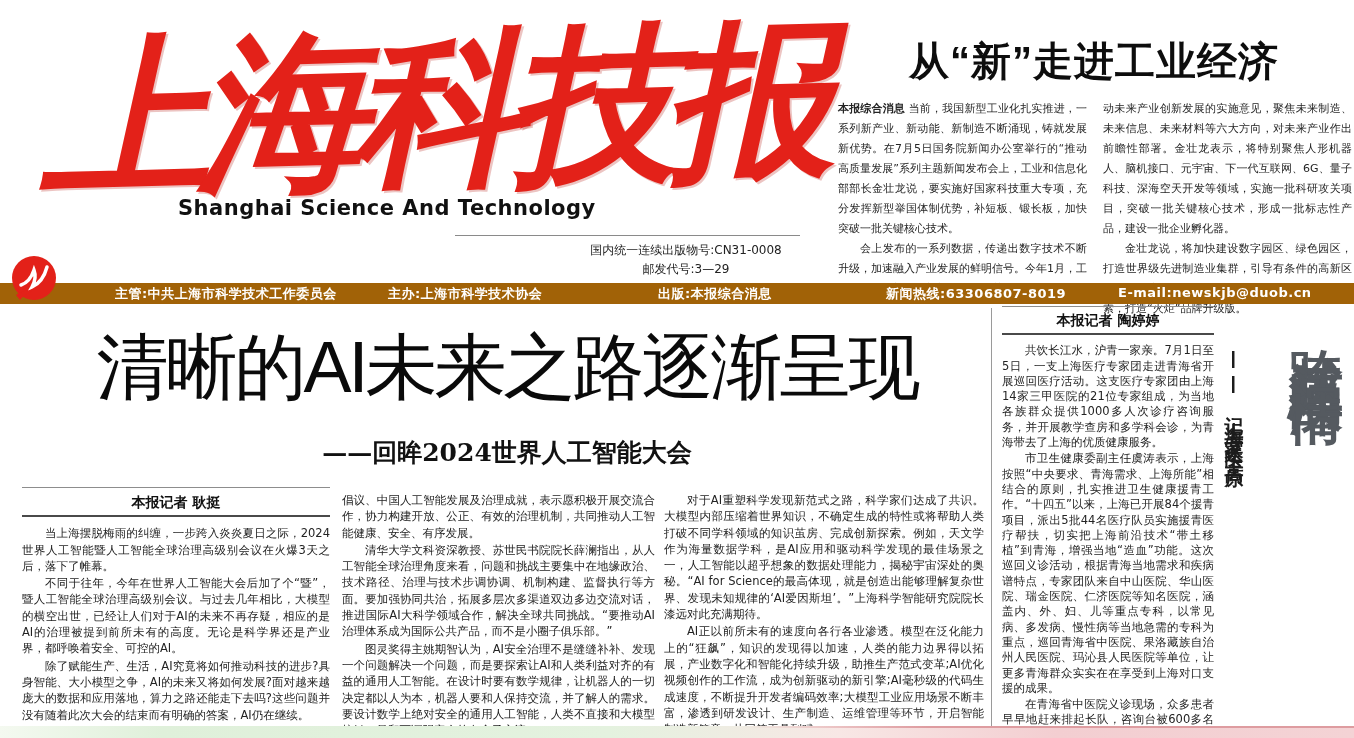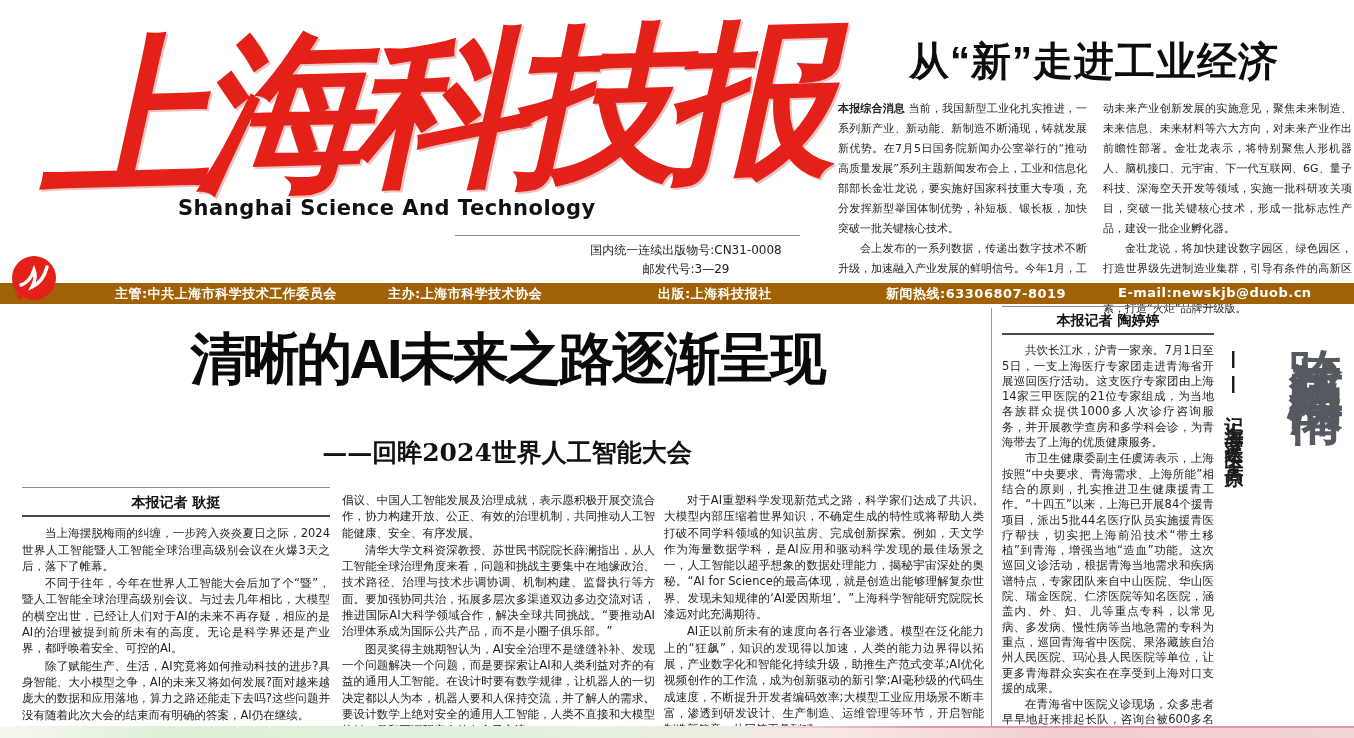--- a/index.html
+++ b/index.html
@@ -43,23 +43,23 @@
   
   .info-bar{left:0;top:283px;width:1354px;height:21px;background:#a16207;}
   .info-item{
     position:absolute;top:2px;color:#ffffff;font-weight:bold;
     font-size:13px;white-space:nowrap;letter-spacing:.5px;
   }
   .logo{left:10px;top:255px;width:48px;height:48px;}
 
   
   .headline{
-    left:28px;top:304px;width:958px;text-align:center;
-    font-family:"Liberation Sans",sans-serif;font-weight:700;
-    font-size:56px;line-height:110px;letter-spacing:-3px;color:#0a0a0a;
+    left:28px;top:312px;width:958px;text-align:center;
+    font-family:"Liberation Sans",sans-serif;font-weight:400;
+    font-size:72px;line-height:110px;letter-spacing:-3px;color:#0a0a0a;
     white-space:nowrap;
   }
   .subhead{
     left:28px;top:436px;width:958px;text-align:center;
     font-family:"DejaVu Serif",serif;font-weight:600;font-size:25px;color:#111;
   }
 
   
   .col{font-size:11.5px;line-height:16.3px;color:#232323;}
   .col p{margin-bottom:1px;}
@@ -122,21 +122,21 @@
   </div>
   <div class="tr-col jt">
     <p>动未来产业创新发展的实施意见，聚焦未来制造、未来信息、未来材料等六大方向，对未来产业作出前瞻性部署。金壮龙表示，将特别聚焦人形机器人、脑机接口、元宇宙、下一代互联网、6G、量子科技、深海空天开发等领域，实施一批科研攻关项目，突破一批关键核心技术，形成一批标志性产品，建设一批企业孵化器。</p>
     <p class="ind">金壮龙说，将加快建设数字园区、绿色园区，打造世界级先进制造业集群，引导有条件的高新区建设未来产业先导区，支持“一区一策”开展政策探索，打造“火炬”品牌升级版。</p>
   </div>
 </div>
 
 <div class="abs info-bar">
   <span class="info-item" style="left:115px">主管:中共上海市科学技术工作委员会</span>
   <span class="info-item" style="left:388px">主办:上海市科学技术协会</span>
-  <span class="info-item" style="left:658px">出版:上海科技报社</span>
+  <span class="info-item" style="left:658px">出版:本报综合消息</span>
   <span class="info-item" style="left:886px">新闻热线:63306807-8019</span>
   <span class="info-item" style="left:1118px">E-mail:newskjb@duob.cn</span>
 </div>
 <div class="abs logo">
   <svg width="48" height="48" viewBox="0 0 48 48">
     <circle cx="24" cy="23" r="22" fill="#e32119"></circle>
     <path d="M11 30 Q20 27 24 15 Q27 23 22 32 Q33 27 37 12" stroke="#ffffff" stroke-width="3.5" fill="none" stroke-linecap="round"></path>
     <path d="M6 40 Q14 34 22 36 Q14 40 10 45 Z" fill="#e32119"></path>
   </svg>
 </div>

